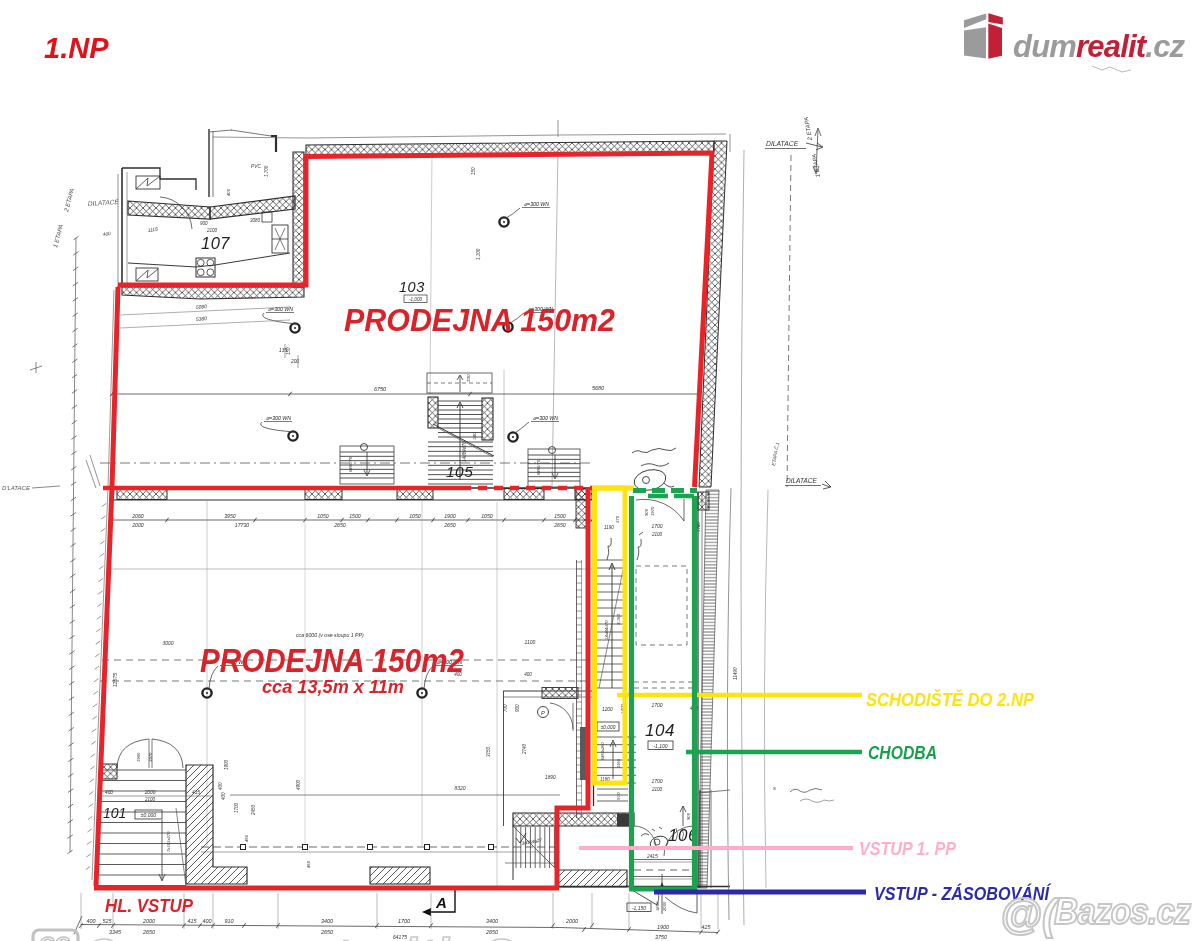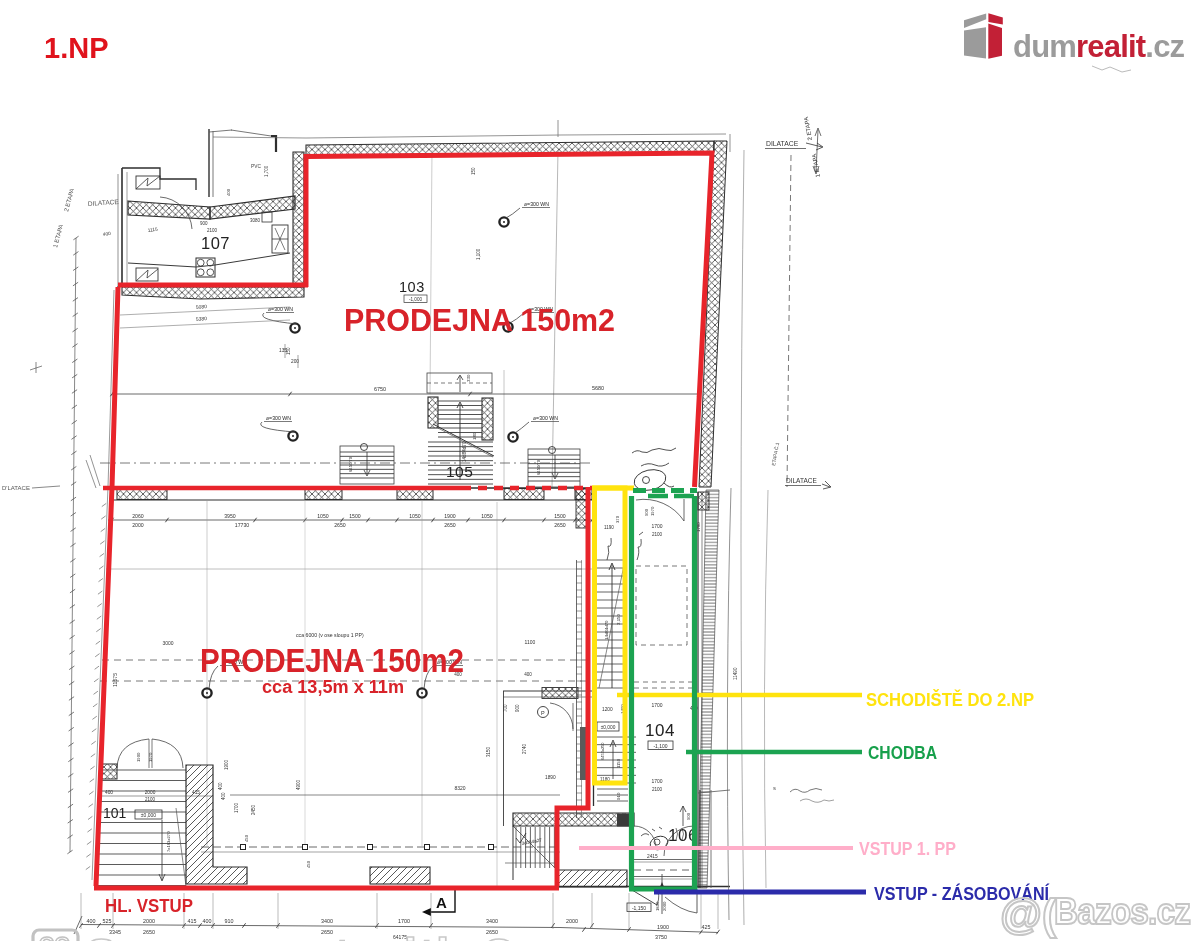--- a/index.html
+++ b/index.html
@@ -1,15 +1,15 @@
 <!DOCTYPE html>
 <html><head><meta charset="utf-8">
 <style>
 html,body{margin:0;padding:0;background:#fff;}
-#wrap{position:relative;width:1200px;height:941px;overflow:hidden;background:#ffffff;font-family:"Liberation Sans", sans-serif;}
+#wrap{position:relative;width:1200px;height:941px;overflow:hidden;background:#ffffff;font-family:"Liberation Sans", sans-serif;font-style:italic;}
 </style></head><body>
 <div id="wrap">
 <svg width="1200" height="941" viewBox="0 0 1200 941">
 <defs>
 <pattern id="xh" width="6.5" height="6.5" patternUnits="userSpaceOnUse">
  <path d="M0,0 L6.5,6.5 M6.5,0 L0,6.5" stroke="#2e2e2e" stroke-width="0.75" fill="none"></path>
 </pattern>
 <pattern id="dh" width="7" height="7" patternUnits="userSpaceOnUse">
  <path d="M-1,8 L8,-1 M-1,15 L15,-1" stroke="#2e2e2e" stroke-width="0.8" fill="none"></path>
 </pattern>

